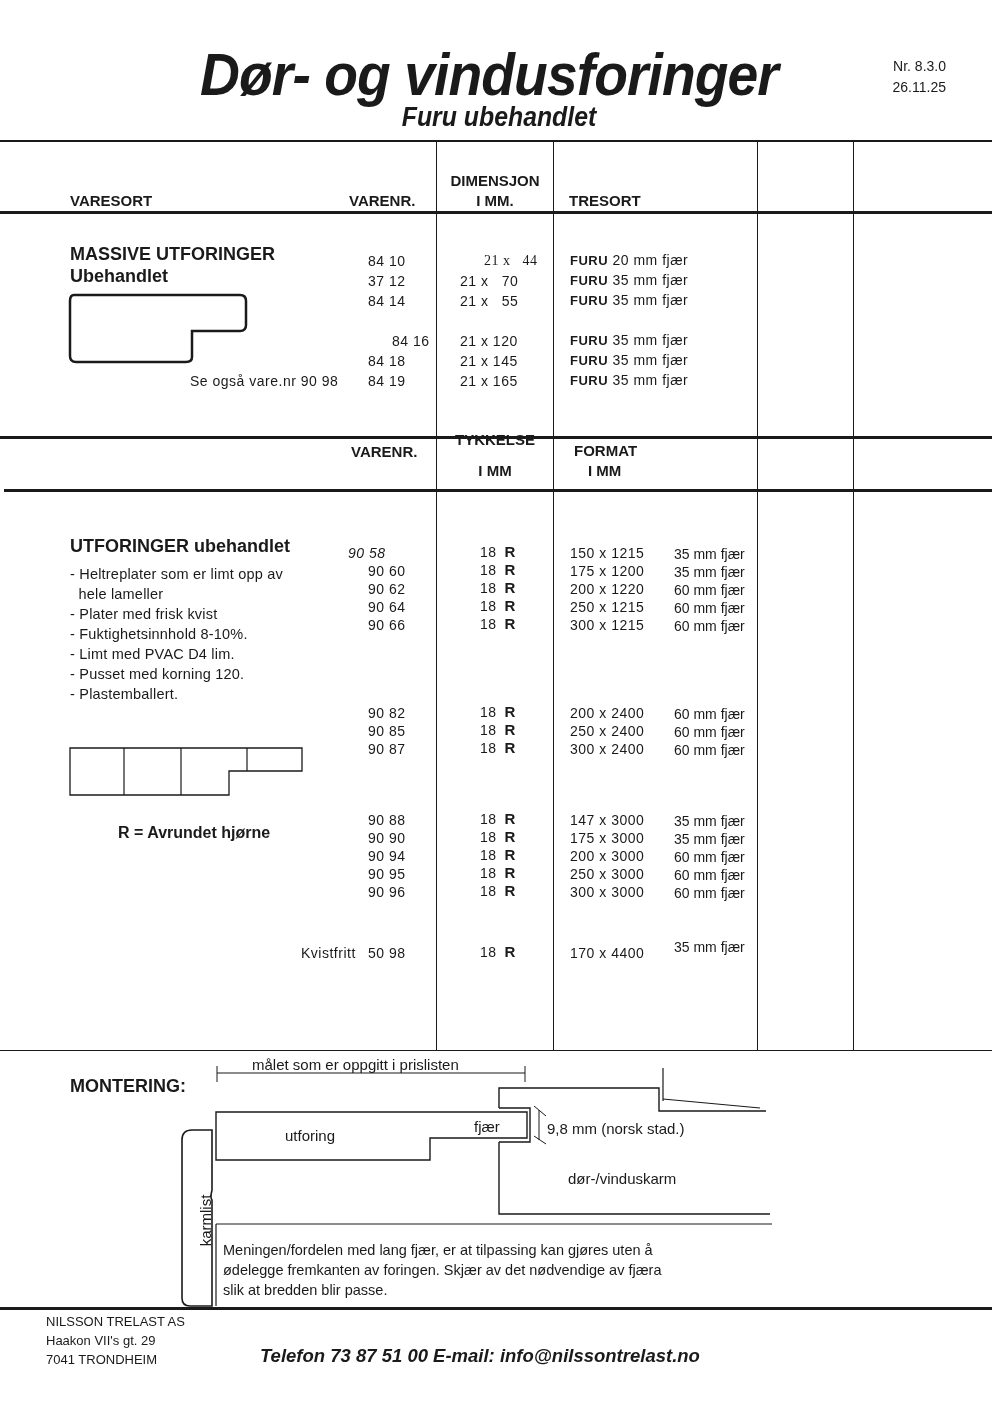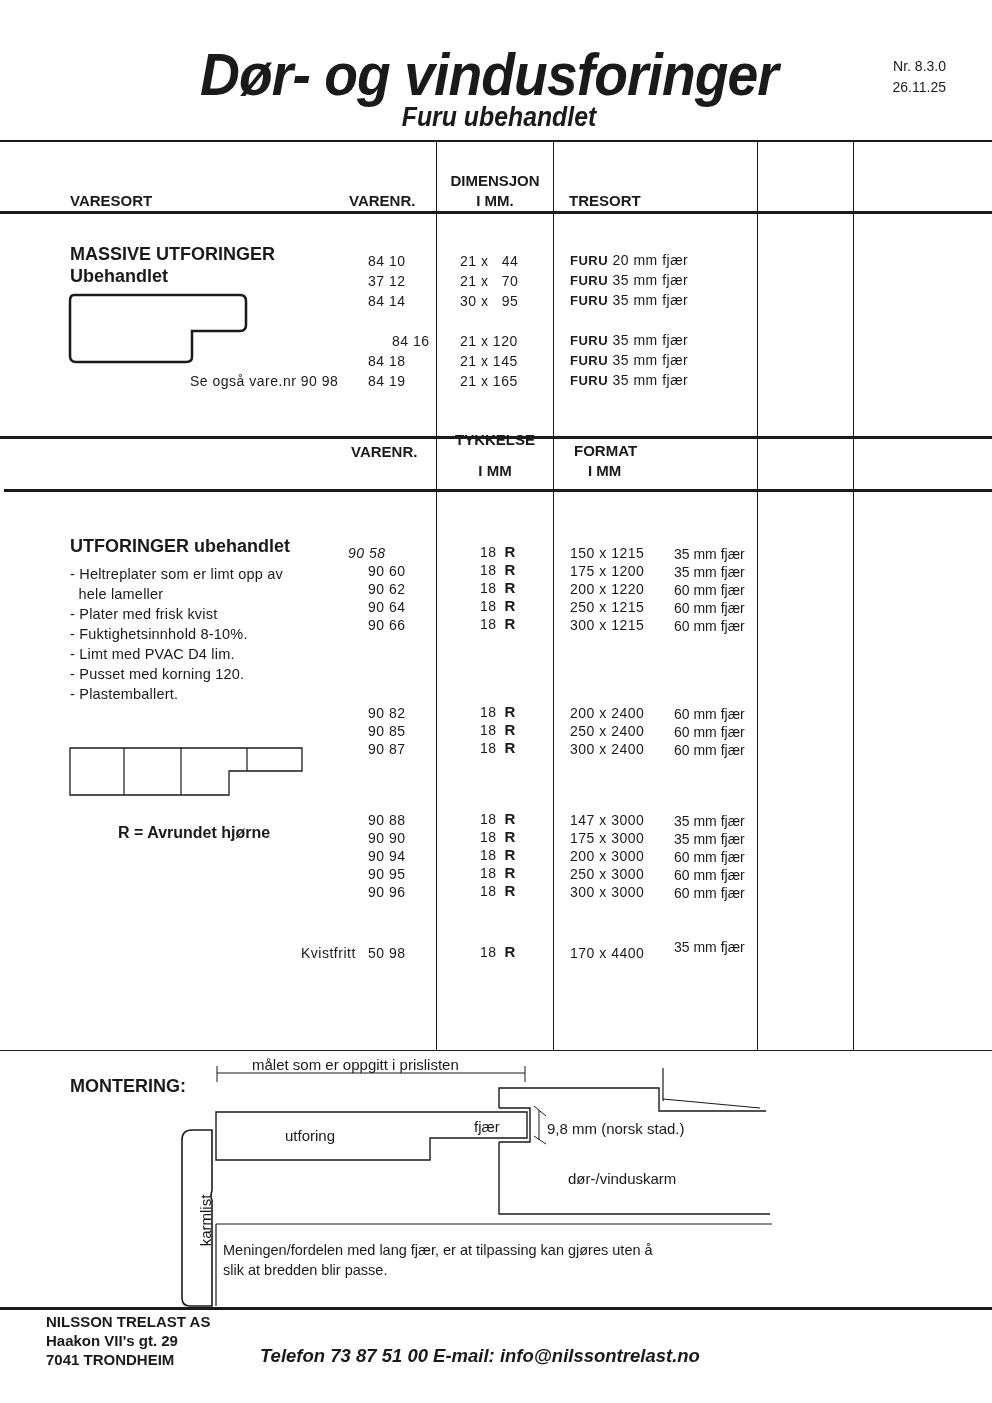--- a/index.html
+++ b/index.html
@@ -12,21 +12,21 @@
   .hline { position: absolute; left: 0; width: 992px; background: #1a1a1a; }
   .vline { position: absolute; width: 1px; background: #1a1a1a; }
   .hdr { font-size: 15px; font-weight: bold; }
   .hdr.center { text-align: center; }
   .sec-title { font-size: 18px; font-weight: bold; margin-top: 16px; }
   .cell { font-size: 14px; letter-spacing: 0.5px; }
   .furu { font-weight: bold; font-size: 13px; }
   .rmark { font-weight: bold; font-size: 15px; margin-left: 8px; }
   .bullet { font-size: 14.5px; line-height: 20px; letter-spacing: 0.2px; }
   .diag-text { font-size: 15px; }
-  .footer-co { font-size: 15px; font-weight: bold; line-height: 19px; }
+  .footer-co { font-size: 13px; font-weight: normal; line-height: 19px; }
   .footer-contact { font-size: 18.5px; font-weight: bold; font-style: italic; }
   svg { position: absolute; overflow: visible; }
 </style>
 </head>
 <body>
 
 <div class="abs title">Dør- og vindusforinger</div>
 <div class="abs subtitle">Furu ubehandlet</div>
 <div class="abs docnr">
   <div>Nr.  8.3.0</div>
@@ -54,29 +54,29 @@
 <div class="abs sec-title" style="left:70px;top:228px;">MASSIVE  UTFORINGER</div>
 <div class="abs sec-title" style="left:70px;top:250px;">Ubehandlet</div>
 
 <svg style="left:68px;top:293px;" width="182" height="72">
   <path d="M6 2 H172 Q178 2 178 8 V32 Q178 38 172 38 H124 V64 Q124 69 118 69 H8 Q2 69 2 63 V8 Q2 2 6 2 Z" fill="none" stroke="#1a1a1a" stroke-width="2.5"></path>
 </svg>
 
 <div class="abs cell" style="left:190px;top:373px;">Se også vare.nr 90 98</div>
 
 <div class="abs cell" style="left:368px;top:253px;">84 10</div>
-<div class="abs cell" style="left:460px;top:253px;white-space:pre;">21 x   44</div>
+<div class="abs cell" style="left:484px;top:253px;white-space:pre;font-family:Liberation Serif, serif;">21 x   44</div>
 <div class="abs cell" style="left:570px;top:252px;"><span class="furu">FURU</span> <span>20 mm fjær</span></div>
 
 <div class="abs cell" style="left:368px;top:273px;">37 12</div>
 <div class="abs cell" style="left:460px;top:273px;white-space:pre;">21 x   70</div>
 <div class="abs cell" style="left:570px;top:272px;"><span class="furu">FURU</span> <span>35 mm fjær</span></div>
 
 <div class="abs cell" style="left:368px;top:293px;">84 14</div>
-<div class="abs cell" style="left:460px;top:293px;white-space:pre;">30 x   95</div>
+<div class="abs cell" style="left:460px;top:293px;white-space:pre;">21 x   55</div>
 <div class="abs cell" style="left:570px;top:292px;"><span class="furu">FURU</span> <span>35 mm fjær</span></div>
 
 <div class="abs cell" style="left:368px;top:333px;margin-left:24px;">84 16</div>
 <div class="abs cell" style="left:460px;top:333px;white-space:pre;">21 x 120</div>
 <div class="abs cell" style="left:570px;top:332px;"><span class="furu">FURU</span> <span>35 mm fjær</span></div>
 
 <div class="abs cell" style="left:368px;top:353px;">84 18</div>
 <div class="abs cell" style="left:460px;top:353px;white-space:pre;">21 x 145</div>
 <div class="abs cell" style="left:570px;top:352px;"><span class="furu">FURU</span> <span>35 mm fjær</span></div>
 
@@ -200,20 +200,21 @@
   <line x1="534" y1="1136" x2="546" y2="1144" stroke="#1a1a1a" stroke-width="1"></line>
 
   <line x1="216" y1="1224" x2="772" y2="1224" stroke="#1a1a1a" stroke-width="1.2"></line>
   <line x1="216" y1="1224" x2="216" y2="1306" stroke="#1a1a1a" stroke-width="1.2"></line>
 
   <path d="M212 1130 H192 Q182 1130 182 1140 V1298 Q182 1306 190 1306 H212 V1200 Q210 1198 212 1190 Z" fill="none" stroke="#1a1a1a" stroke-width="1.6"></path>
 </svg>
 
 <div class="abs diag-text" style="left:223px;top:1240px;line-height:20px;font-size:14.5px;">
   <div>Meningen/fordelen med lang fjær, er at tilpassing kan gjøres uten å</div>
+  <div>ødelegge fremkanten av foringen.  Skjær av det nødvendige av fjæra</div>
   <div>slik at bredden blir passe.</div>
 </div>
 
 <div class="abs footer-co" style="left:46px;top:1312px;">
   <div>NILSSON TRELAST AS</div>
   <div>Haakon VII's gt. 29</div>
   <div>7041 TRONDHEIM</div>
 </div>
 <div class="abs footer-contact" style="left:260px;top:1345px;">Telefon 73 87 51 00  E-mail: info@nilssontrelast.no</div>
 

